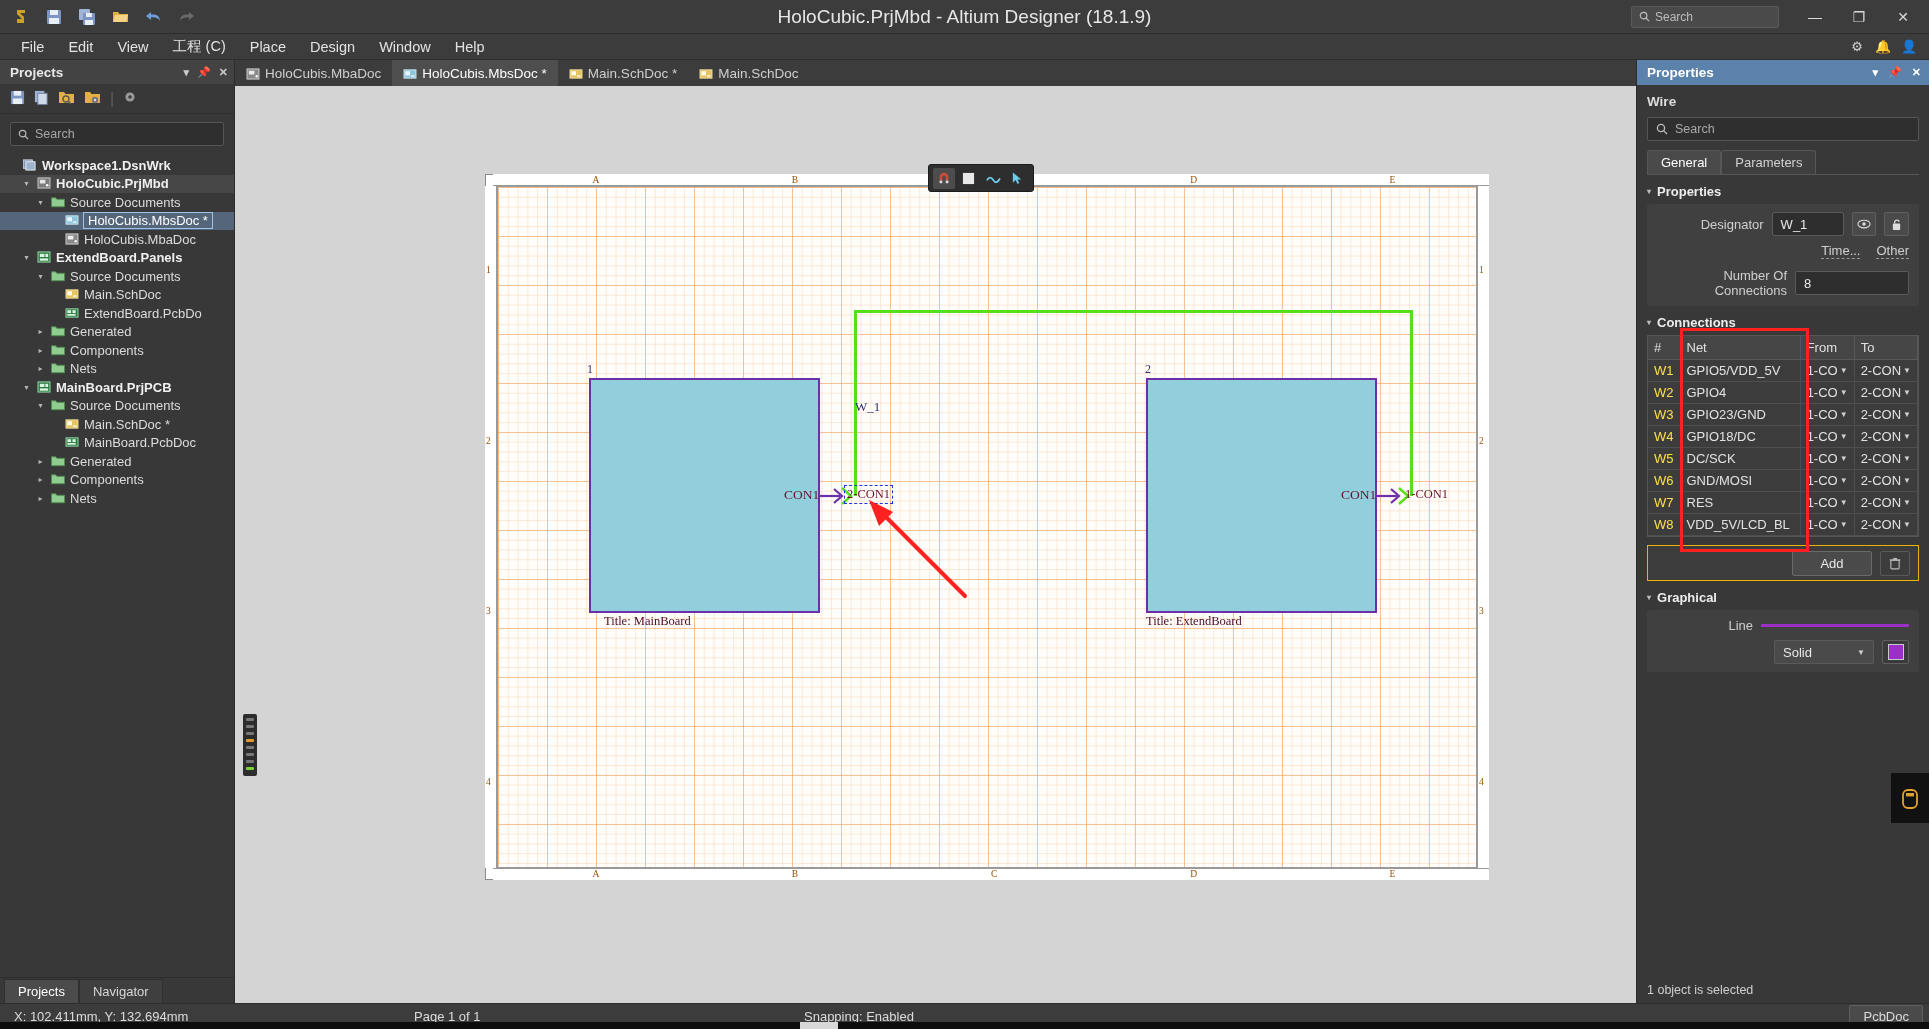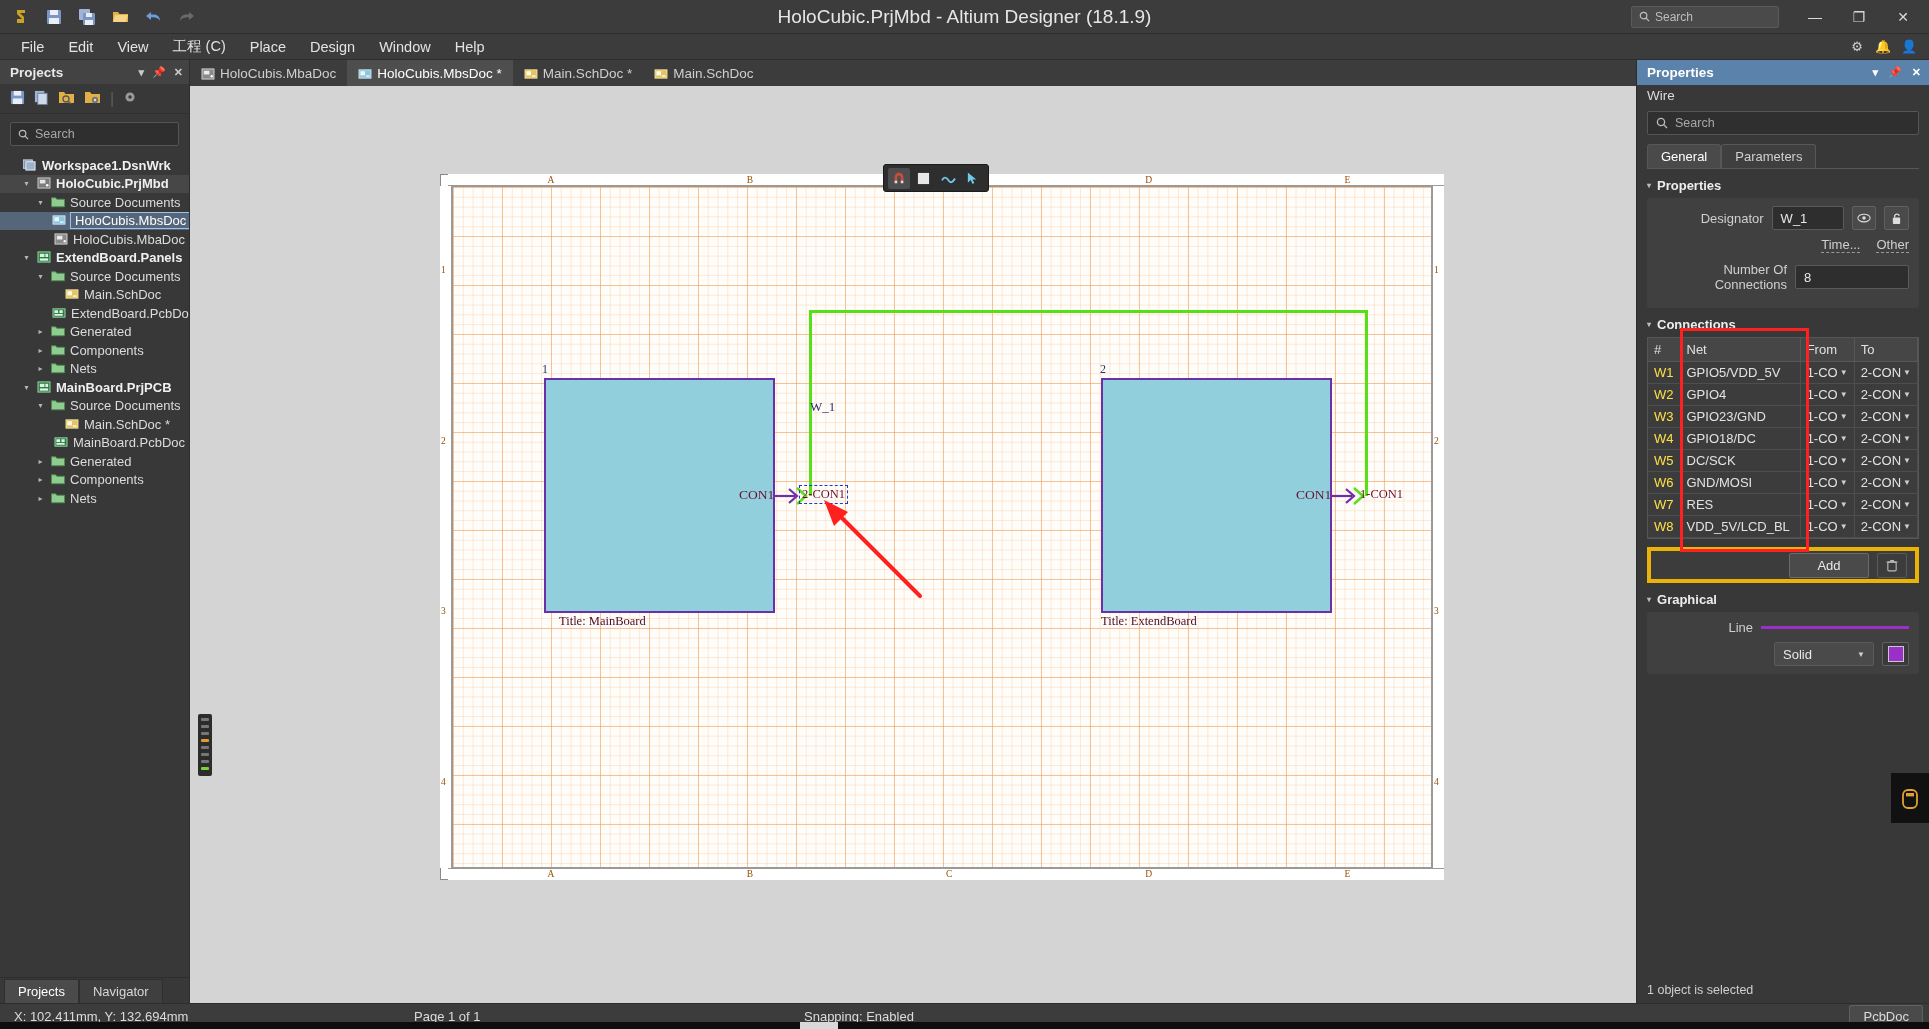--- a/index.html
+++ b/index.html
@@ -27,21 +27,21 @@
   .menu-item { padding:4px 11px; font-size:14.5px; color:#e2e2e2; border-radius:2px;
     white-space:nowrap; }
   .menubar .right-ic { margin-left:auto; display:flex; gap:2px; padding-right:8px; }
   .menubar .right-ic span { width:24px; height:22px; display:flex; align-items:center;
     justify-content:center; font-size:13px; color:#cfcfcf; }
 
   
   .body { display:flex; height:calc(1029px - 34px - 26px - 26px); }
 
   
-  .leftpanel { width:190px; background:#383838; display:flex; flex-direction:column;
+  .leftpanel { width:235px; background:#383838; display:flex; flex-direction:column;
     border-right:1px solid #2d2d2d; }
   .panel-head { height:24px; background:#434343; display:flex; align-items:center;
     padding:0 6px 0 10px; font-size:13.5px; font-weight:bold; color:#e8e8e8; }
   .panel-head .ctrls { margin-left:auto; display:flex; gap:8px; font-size:11px; color:#cacaca; }
   .lp-toolbar { height:30px; display:flex; align-items:center; gap:9px; padding:0 10px;
     border-bottom:1px solid #303030; }
   .lp-toolbar .ic { font-size:14px; }
   .lp-search { margin:8px 10px 6px 10px; height:24px; background:#2f2f2f;
     border:1px solid #555; border-radius:2px; display:flex; align-items:center;
     gap:6px; padding:0 7px; font-size:12.5px; color:#a8a8a8; }
@@ -116,21 +116,21 @@
   .side-scroll i { display:block; height:3px; background:#777; margin:4px 3px; border-radius:1px;}
   .side-scroll i.o { background:#e09a30; }
   .side-scroll i.g { background:#7ad13a; }
 
   
   .rightpanel { width:293px; background:#383838; display:flex; flex-direction:column;
     border-left:1px solid #2d2d2d; position:relative; }
   .rp-head { height:25px; background:#5b82ab; display:flex; align-items:center;
     padding:0 8px 0 10px; font-size:13.5px; font-weight:bold; color:#fff; }
   .rp-head .ctrls { margin-left:auto; display:flex; gap:10px; font-size:11px; }
-  .rp-kind { padding:3px 10px 3px 10px; font-size:13.5px; color:#dcdcdc; }
+  .rp-kind { padding:9px 10px 3px 10px; font-size:13.5px; color:#dcdcdc;font-weight:bold; }
   .rp-search { margin:5px 10px 9px 10px; height:24px; background:#2f2f2f;
     border:1px solid #555; border-radius:2px; display:flex; align-items:center;
     gap:7px; padding:0 8px; font-size:12.5px; color:#a8a8a8; }
   .rp-tabs { display:flex; margin:0 10px; border-bottom:1px solid #575757; }
   .rp-tab { padding:4px 13px; font-size:13px; color:#d0d0d0; background:#3f3f3f;
     border:1px solid #575757; border-bottom:none; border-radius:3px 3px 0 0; }
   .rp-tab.act { background:#4a4a4a; color:#fff; }
   .sechead { display:flex; align-items:center; gap:6px; padding:9px 10px 5px 10px;
     font-size:13px; font-weight:bold; color:#ededed; }
   .sechead .ar { font-size:8px; color:#bbb; }
@@ -146,21 +146,21 @@
   .tblwrap { margin:0 10px; background:#3c3c3c; border:1px solid #555; }
   .tbl { width:100%; border-collapse:collapse; font-size:13px; }
   .tbl th { background:#464646; color:#e0e0e0; font-weight:normal; text-align:left;
     padding:4px 6px; border-right:1px solid #585858; border-bottom:1px solid #585858; }
   .tbl td { padding:3px 6px; color:#e2e2e2; border-right:1px solid #4e4e4e;
     border-bottom:1px solid #4e4e4e; white-space:nowrap; overflow:hidden; }
   .tbl tr td:first-child { text-align:center; color:#fde047; }
   .dd { display:flex; align-items:center; justify-content:space-between; gap:2px; }
   .dd .cr { font-size:8px; color:#cfcfcf; }
   .redbox { position:absolute; border:3px solid #ff2020; pointer-events:none; }
-  .addbar { margin:8px 10px 0 10px; background:#3c3c3c; border:4px solid #eab308;
+  .addbar { margin:8px 10px 0 10px; background:#3c3c3c; border:1px solid #eab308;
     height:36px; display:flex; align-items:center; justify-content:flex-end; gap:8px;
     padding:0 8px; }
   .addbtn { width:80px; height:25px; background:#4a4a4a; border:1px solid #6a6a6a;
     border-radius:2px; display:flex; align-items:center; justify-content:center;
     font-size:13px; color:#e8e8e8; }
   .delbtn { width:30px; height:25px; display:flex; align-items:center; justify-content:center;
     font-size:13px; color:#bbb; border:1px solid #5a5a5a; border-radius:2px; }
   .linepv { flex:1; height:3px; background:#9b30c9; }
   .selstr { position:absolute; bottom:6px; left:10px; font-size:12.5px; color:#cfcfcf; }
   .usbbadge { position:absolute; right:0px; top:713px; width:38px; height:50px;
@@ -644,21 +644,21 @@
           <svg width="11" height="13" viewBox="0 0 12 14">
               <rect x="2" y="6" width="8" height="7" rx="1" fill="#ddd"></rect>
               <path d="M4 6 V4 a2.6 2.6 0 0 1 5 0" fill="none" stroke="#ddd" stroke-width="1.4"></path>
             </svg>
         </span>
       </div>
       <div class="frow" style="justify-content:flex-end;gap:16px;margin-bottom:9px;">
         <span class="dottedlink">Time...</span>
         <span class="dottedlink">Other</span>
       </div>
-      <div class="frow" style="margin-bottom:8px">
+      <div class="frow" style="margin-bottom:0">
         <span class="flab" style="width:130px">Number Of Connections</span>
         <span class="finp" style="flex:1">8</span>
       </div>
     </div>
 
     <div class="sechead">
       <span class="ar">▾</span>
       <span>Connections</span>
     </div>
     <div class="tblwrap">

